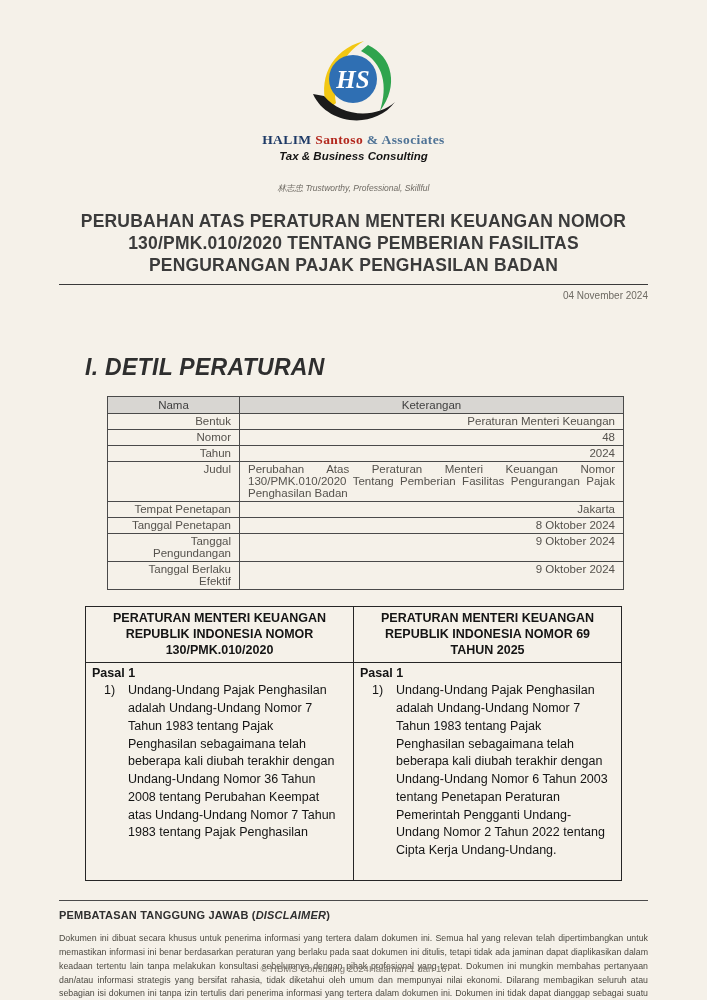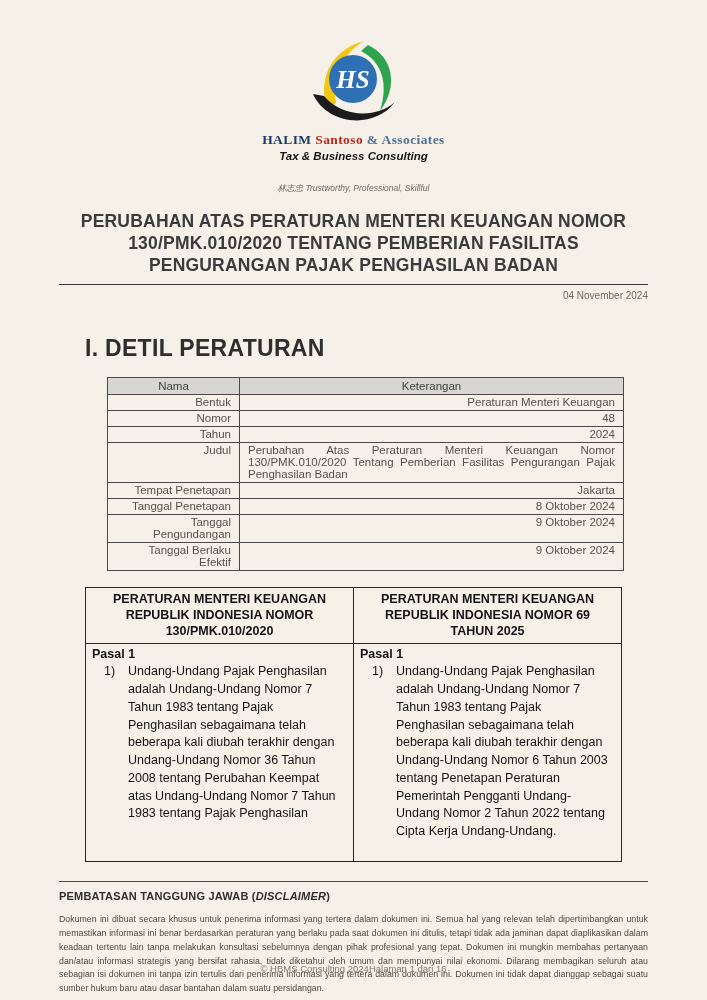--- a/index.html
+++ b/index.html
@@ -19,21 +19,21 @@
   .brand-tagline { font-size:11.5px; font-weight:bold; font-style:italic; color:#141414; margin-top:2px; }
   .brand-sub { font-size:8.5px; font-style:italic; color:#6f6b64; margin-top:21px; }
   
   .doc-title {
     width:565px; margin:16px auto 0; text-align:center;
     font-size:17.5px; font-weight:bold; color:#3b3b3b; line-height:1.25; letter-spacing:.2px;
   }
   .title-rule { margin:7px 59px 0; border-top:1.5px solid #3a3a3a; }
   .doc-date { margin:5px 59px 0; text-align:right; font-size:10px; color:#6e6a63; }
   
-  .sec-heading { margin:34px 0 0 85px; font-size:23px; font-weight:bold; color:#2e2e2e; letter-spacing:.3px; }
+  .sec-heading { margin:53px 0 0 85px; font-size:23px; font-weight:bold; color:#2e2e2e; letter-spacing:.3px;font-style:italic; }
   
   .detail-table {
     margin:15px 0 0 107px; width:517px; border-collapse:collapse;
     font-size:11.5px; color:#55524d;
   }
   .detail-table th, .detail-table td { border:1px solid #4a4a4a; padding:1px 8px 2px; text-align:right; vertical-align:top; }
   .detail-table th { background:#d8d6d2; font-weight:normal; text-align:center; color:#3f3f3f; padding:2px 8px; }
   .detail-table .col-name { width:132px;margin-left:25px; }
   .detail-table td.justify { text-align:justify; }
   

